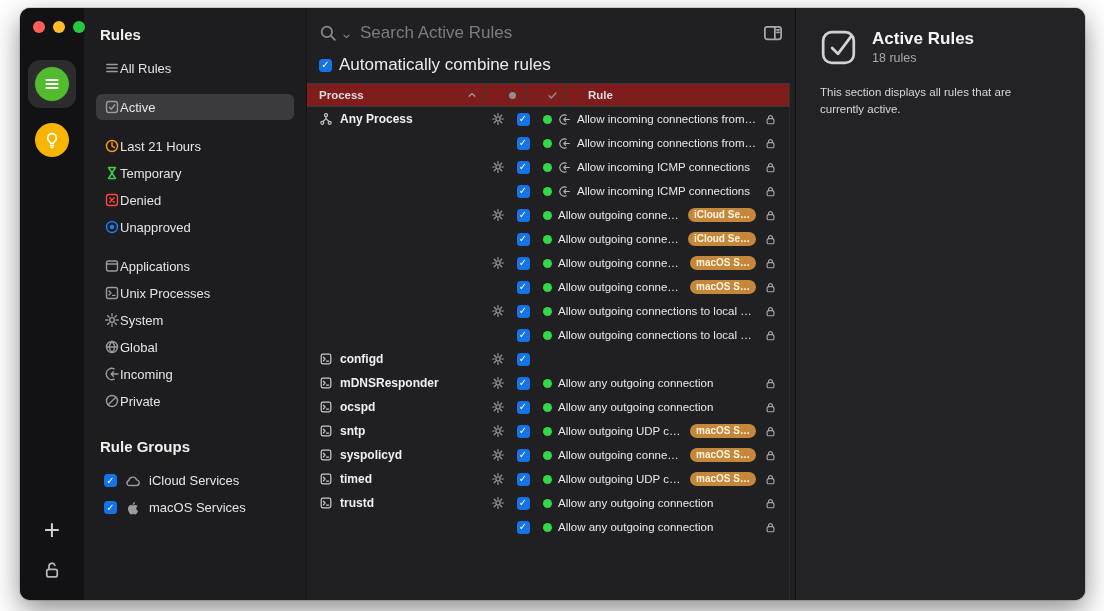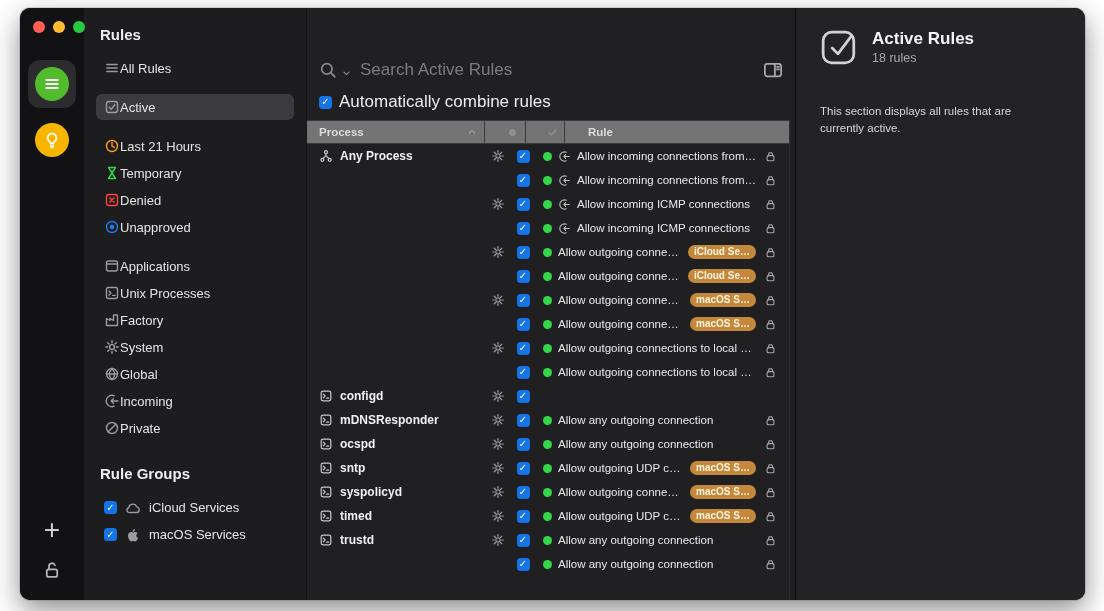--- a/index.html
+++ b/index.html
@@ -31,28 +31,28 @@
   .sb-item.gap{margin-top:13px;}
   .sb-icon{width:16px;height:16px;color:#9a9a9f;flex:none;}
   .sb-label{white-space:nowrap;}
   .groups-title{margin-top:24px;}
   .group-item{height:27px;display:flex;align-items:center;gap:8px;padding:0 8px;font-size:13px;color:#e4e4e6;}
   .cb{width:13px;height:13px;border-radius:3.5px;background:#1473e6;flex:none;position:relative;display:inline-block;}
   .cb.checked::after{content:"\2713";position:absolute;left:0;top:0;width:100%;height:100%;display:flex;align-items:center;justify-content:center;color:#fff;font-size:10px;font-weight:700;line-height:1;}
 
   
   .main{flex:1;min-width:0;background:#202022;border-left:1px solid #141416;display:flex;flex-direction:column;}
-  .main-top{padding:10px 12px 8px;margin-top:37px;}
+  .main-top{padding:10px 12px 8px;}
   .search-row{display:flex;align-items:center;gap:5px;height:30px;}
   .search-icon{width:18px;height:18px;color:#86868b;flex:none;}
   .schev{width:9px;height:9px;color:#86868b;flex:none;margin-top:6px;}
   .search-placeholder{flex:1;font-size:17px;color:#7c7c81;margin-left:4px;white-space:nowrap;overflow:hidden;}
   .panel-toggle{width:20px;height:20px;color:#a8a8ad;flex:none;}
   .combine-row{margin-top:7px;display:flex;align-items:center;gap:7px;font-size:17px;color:#ececee;}
-  .thead{display:grid;grid-template-columns:178px 26px 24px 1fr;height:24px;align-items:center;background:#737373;border-top:1px solid #3a3a3c;border-bottom:1px solid #3a3a3c;color:#dcdcde;font-size:11.5px;font-weight:700;margin-right:5px;border-right:1px solid #323234;box-sizing:border-box;gap:15px;}
+  .thead{display:grid;grid-template-columns:178px 26px 24px 1fr;height:24px;align-items:center;background:#7f1d1d;border-top:1px solid #3a3a3c;border-bottom:1px solid #3a3a3c;color:#dcdcde;font-size:11.5px;font-weight:700;margin-right:5px;border-right:1px solid #323234;box-sizing:border-box;gap:15px;}
   .h-process{padding:0 7px 0 12px;display:flex;align-items:center;justify-content:space-between;border-right:1px solid #3a3a3c;height:100%;box-sizing:border-box;}
   .sort-chev{width:10px;height:10px;color:#9a9a9f;}
   .h-dot,.h-check{display:flex;align-items:center;justify-content:center;border-right:1px solid #3a3a3c;height:100%;box-sizing:border-box;}
   .hdot{width:7px;height:7px;border-radius:50%;background:#8e8e93;}
   .h-checkicon{width:11px;height:11px;color:#8e8e93;}
   .h-rule{padding-left:8px;}
   #rows{flex:1;overflow:hidden;margin-right:5px;border-right:1px solid #2c2c2e;}
   .trow{display:grid;grid-template-columns:178px 26px 24px 1fr;height:24px;align-items:center;}
   .cell{min-width:0;}
   .pcell{display:flex;align-items:center;gap:7px;padding-left:12px;}
@@ -67,21 +67,21 @@
   .rend{margin-left:auto;display:flex;align-items:center;gap:8px;flex:none;}
   .badge{background:#c5873c;color:#fff4de;font-size:10px;font-weight:600;padding:1.5px 6px 2px;border-radius:8px;white-space:nowrap;}
   .lock{width:13px;height:13px;color:#a4a4a9;}
 
   
   .inspector{width:290px;flex:none;background:#232325;border-left:1px solid #0e0e10;padding:20px 24px;box-sizing:border-box;}
   .insp-head{display:flex;align-items:center;gap:14px;}
   .insp-icon{width:38px;height:38px;color:#d2d2d6;flex:none;}
   .insp-title{font-size:17px;font-weight:700;color:#f4f4f6;}
   .insp-sub{font-size:12.5px;color:#a8a8ad;margin-top:2px;}
-  .insp-desc{margin-top:37px;font-size:11.5px;line-height:1.5;color:#d8d8da;max-width:234px;}
+  .insp-desc{margin-top:18px;font-size:11.5px;line-height:1.5;color:#d8d8da;max-width:234px;}
 </style>
 </head>
 <body>
 
 <div class="window">
 
   <div class="rail">
     <div class="traffic">
       <span class="tl close"></span>
       <span class="tl min"></span>
@@ -184,28 +184,20 @@
     <span class="sb-label">Applications</span>
         </div>
         <div class="sb-item">
     <span class="icon sb-icon">
             <svg viewBox="0 0 16 16" fill="none" stroke="currentColor" stroke-width="1.4" stroke-linecap="round" stroke-linejoin="round">
               <rect x="2.5" y="2.5" width="11" height="11" rx="2"></rect>
               <path d="M5 6l2 2-2 2M8.6 10.4H11"></path>
             </svg>
           </span>
     <span class="sb-label">Unix Processes</span>
-        </div>
-        <div class="sb-item">
-    <span class="icon sb-icon">
-            <svg viewBox="0 0 16 16" fill="none" stroke="currentColor" stroke-width="1.4" stroke-linecap="round" stroke-linejoin="round">
-              <path d="M2.5 13.5V6.5l3.5 2v-2l3.5 2V3h4v10.5z"></path>
-            </svg>
-          </span>
-    <span class="sb-label">Factory</span>
         </div>
         <div class="sb-item">
     <span class="icon sb-icon">
             <svg viewBox="0 0 16 16" fill="none" stroke="currentColor" stroke-width="1.4" stroke-linecap="round" stroke-linejoin="round">
               <circle cx="8" cy="8" r="2.4"></circle>
               <path d="M8 1.8v2M8 12.2v2M1.8 8h2M12.2 8h2M3.7 3.7l1.4 1.4M10.9 10.9l1.4 1.4M12.3 3.7l-1.4 1.4M5.1 10.9l-1.4 1.4"></path>
             </svg>
           </span>
     <span class="sb-label">System</span>
         </div>

